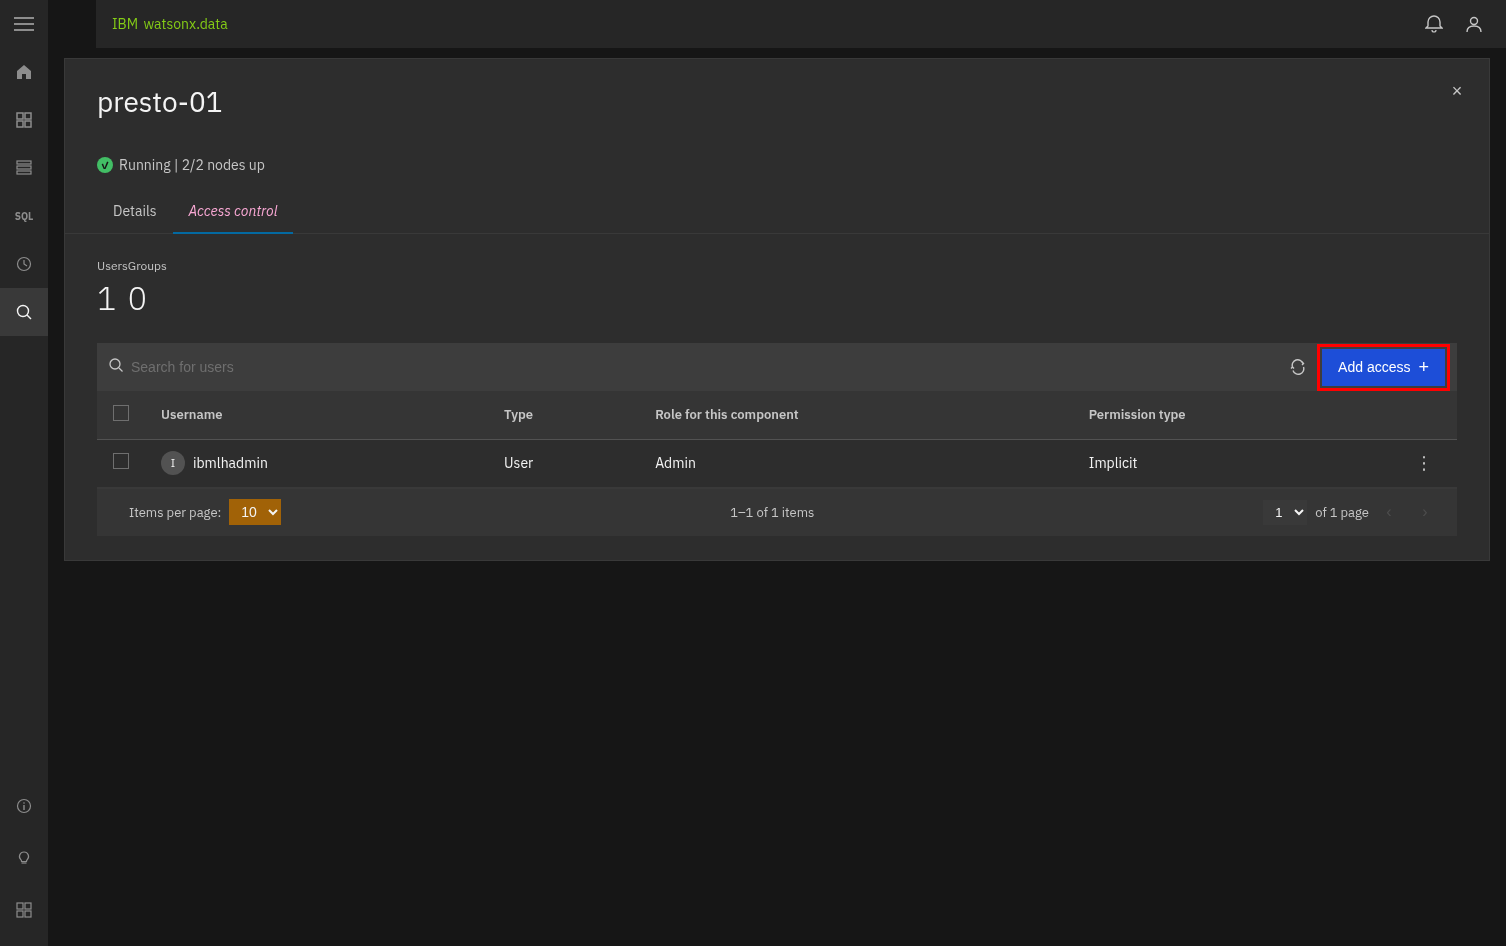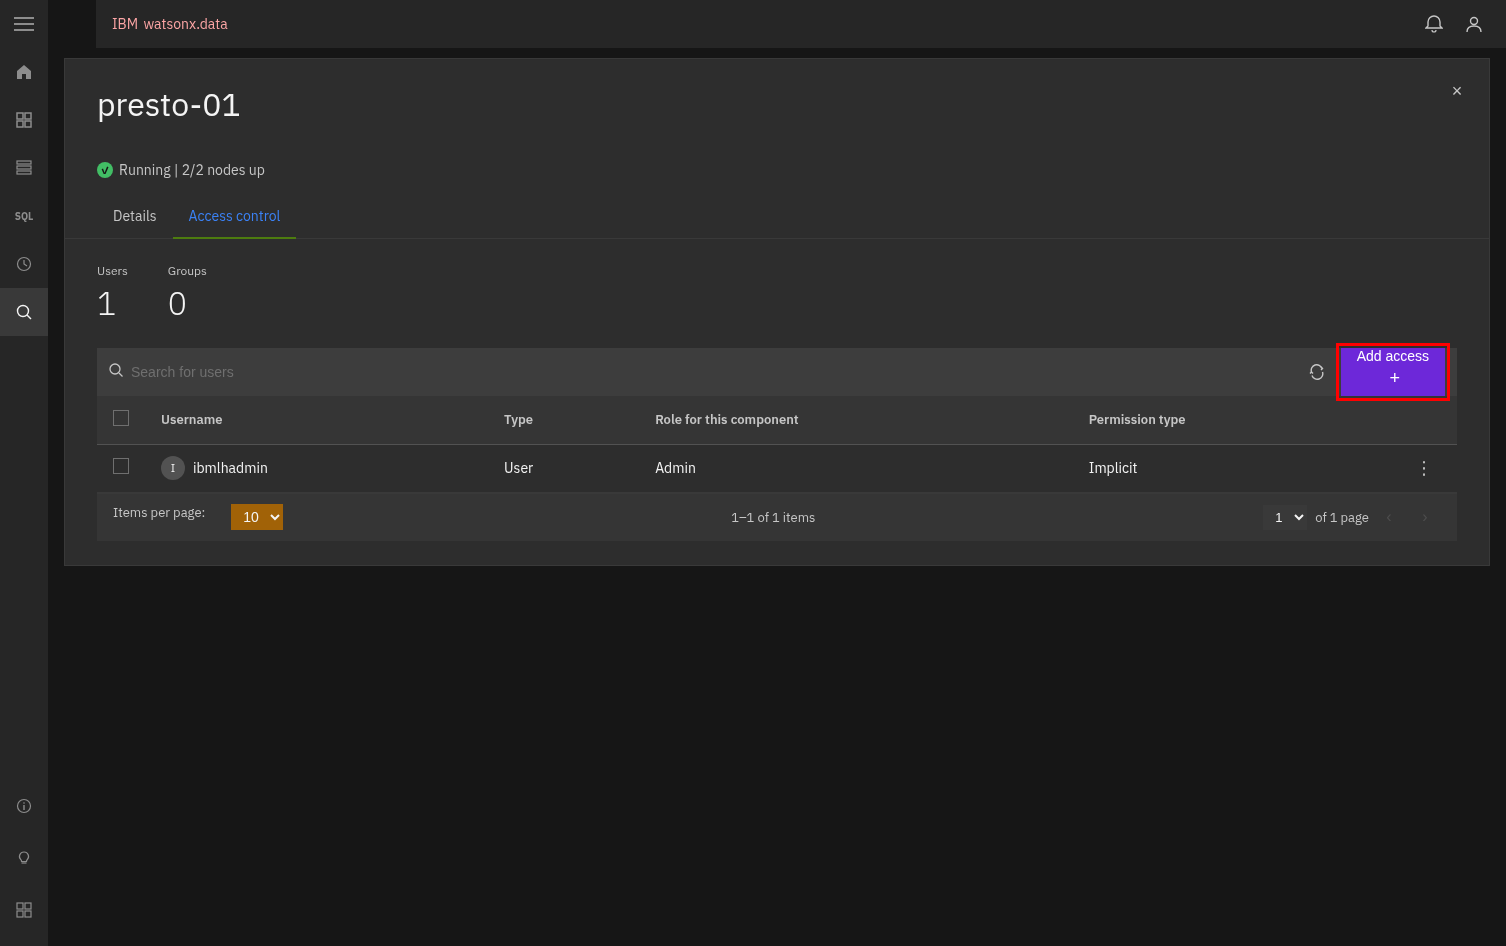--- a/index.html
+++ b/index.html
@@ -60,21 +60,21 @@
       display: flex;
       align-items: center;
       padding: 0 16px;
       justify-content: space-between;
     }
     .topbar-title {
       color: #f4f4f4;
       font-size: 14px;
       font-weight: 400;
     }
-    .topbar-title span { color: #fca5a5; margin-right: 2px; }
+    .topbar-title span { color: #84cc16; margin-right: 2px; }
     .topbar-right { display: flex; align-items: center; gap: 8px; }
     .topbar-icon {
       width: 32px;
       height: 32px;
       display: flex; align-items: center; justify-content: center;
       color: #c6c6c6;
       cursor: pointer;
       font-size: 16px;
     }
 
@@ -109,21 +109,21 @@
       width: 32px;
       height: 32px;
       display: flex; align-items: center; justify-content: center;
       color: #c6c6c6;
       cursor: pointer;
       font-size: 18px;
       background: none;
       border: none;
     }
     .panel-title {
-      font-size: 32px;
+      font-size: 28px;
       font-weight: 400;
       color: #f4f4f4;
       margin-bottom: 8px;
     }
     .status-row {
       display: flex;
       align-items: center;
       gap: 6px;
       margin-bottom: 16px;
       margin-top: 36px;
@@ -156,31 +156,31 @@
     .tab {
       padding: 12px 16px;
       cursor: pointer;
       color: #c6c6c6;
       font-size: 14px;
       border-bottom: 2px solid transparent;
       margin-bottom: -1px;
       white-space: nowrap;
     }
     .tab.active {
-      color: #3b82f6;
-      border-bottom: 2px solid #4d7c0f;
+      color: #f9a8d4;
+      border-bottom: 2px solid #0369a1;
+      font-style: italic;
     }
 
     
     .panel-body { padding: 24px 32px; }
 
     
     .stats-row {
       display: flex;
-      gap: 40px;
       margin-bottom: 24px;
     }
     .stat-item {}
     .stat-label {
       font-size: 12px;
       color: #c6c6c6;
       margin-bottom: 4px;
     }
     .stat-value {
       font-size: 32px;
@@ -226,30 +226,29 @@
       color: #c6c6c6;
       background: none;
       border: none;
       cursor: pointer;
       font-size: 14px;
     }
     .add-access-btn {
       display: flex;
       align-items: center;
       gap: 4px;
-      background: #6d28d9;
+      background: #1d4ed8;
       color: #fff;
       border: none;
-      height: 48px;
+      height: 37px;
       padding: 0 16px;
       cursor: pointer;
       font-size: 14px;
       outline: 3px solid #ff0000;
       outline-offset: 2px;
-      flex-direction: column;
     }
 
     
     .data-table {
       width: 100%;
       border-collapse: collapse;
     }
     .data-table thead tr {
       background: #353535;
       height: 48px;
@@ -301,24 +300,25 @@
       display: flex;
       align-items: center;
       justify-content: space-between;
       height: 48px;
       background: #353535;
       padding: 0 16px;
       border-top: 1px solid #393939;
     }
     .pagination-left {
       display: flex;
-      align-items: flex-start;
-      gap: 26px;
+      align-items: center;
+      gap: 8px;
       font-size: 13px;
       color: #c6c6c6;
+      margin-left: 16px;
     }
     .items-per-page-select {
       background: #a16207;
       border: none;
       color: #f4f4f4;
       font-size: 14px;
       padding: 4px 8px;
       cursor: pointer;
       outline: none;
     }

